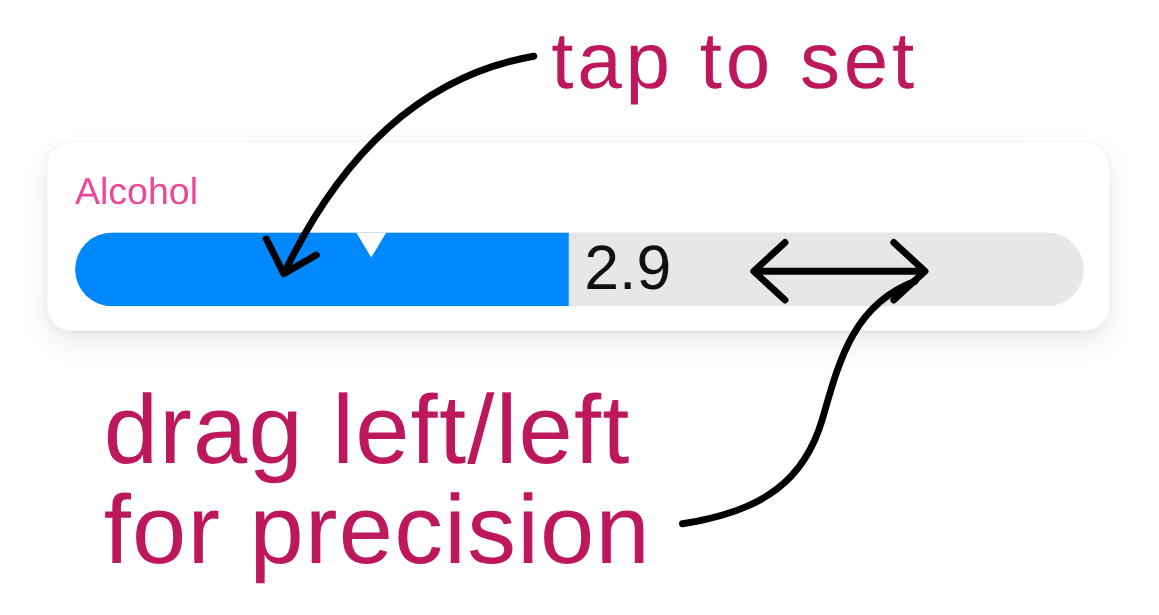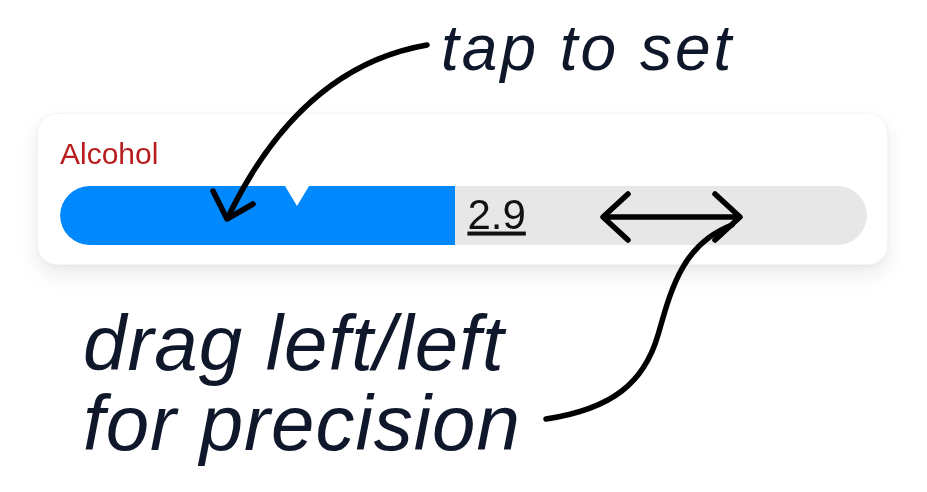--- a/index.html
+++ b/index.html
@@ -12,22 +12,21 @@
     width: 927px;
     height: 492px;
     background: #ffffff;
     overflow: hidden;
     font-family: "Liberation Sans", "DejaVu Sans", sans-serif;
   }
 
   
   .hint {
     position: absolute;
-    font-style: italic;
-    color: #0f172a;
+    color: #be185d;
     white-space: nowrap;
   }
   .hint-tap {
     left: 441px;
     top: 13px;
     font-size: 64px;
     line-height: 70px;
     letter-spacing: 3px;
   }
   .hint-drag {
@@ -49,21 +48,21 @@
     background: #ffffff;
     border: 1px solid rgba(0,0,0,0.04);
     border-radius: 20px;
     box-shadow: 0 2px 4px rgba(0,0,0,0.04), 0 10px 22px rgba(0,0,0,0.08);
     padding: 21px 20px 20px 22px;
   }
   .card-label {
     font-size: 30px;
     line-height: 37px;
     font-weight: 500;
-    color: #b91c1c;
+    color: #ec4899;
     margin-bottom: 14px;
   }
 
   
   .slider {
     position: relative;
     width: 807px;
     height: 59px;
     border-radius: 30px;
     overflow: hidden;
@@ -82,23 +81,22 @@
     width: 0;
     height: 0;
     border-left: 12px solid transparent;
     border-right: 12px solid transparent;
     border-top: 20px solid #ffffff;
   }
   .slider-value {
     position: absolute;
     top: 50%;
     transform: translateY(-53%);
-    font-size: 42px;
+    font-size: 50px;
     color: #111111;
-    text-decoration: underline;
   }
 
   
   .ink {
     position: absolute;
     left: 0;
     top: 0;
     width: 927px;
     height: 492px;
     pointer-events: none;

